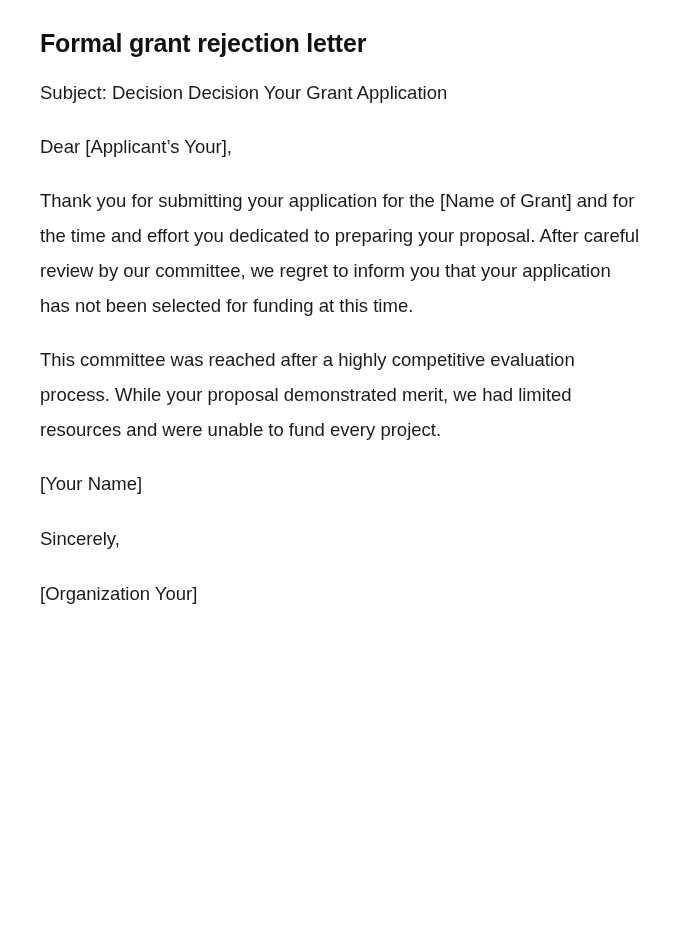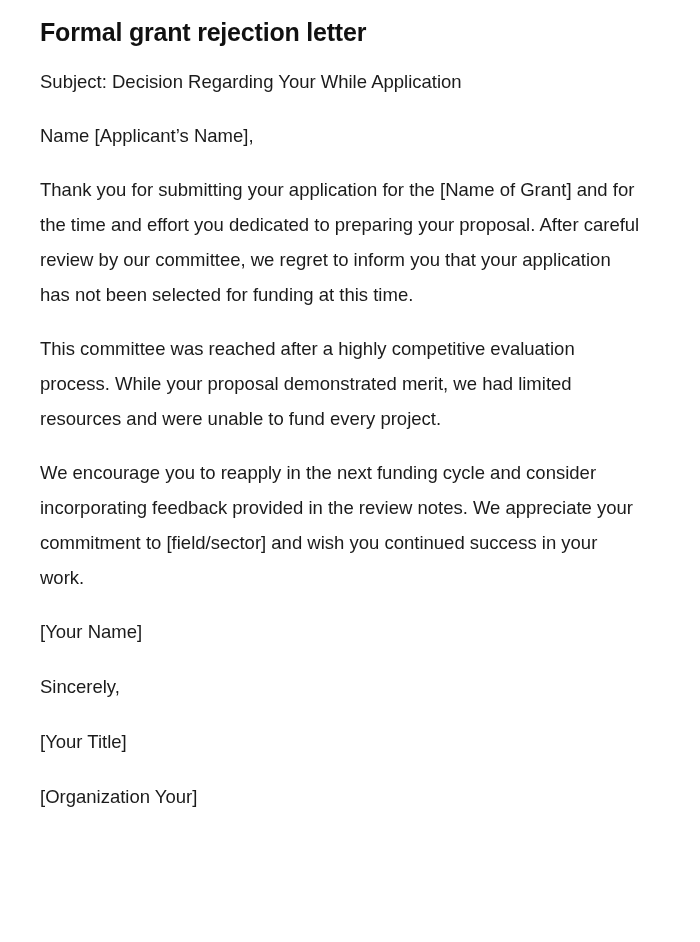--- a/index.html
+++ b/index.html
@@ -15,21 +15,21 @@
     color: #1b1b1b;
     -webkit-font-smoothing: antialiased;
     overflow: hidden;
   }
 
   .page {
     box-sizing: border-box;
     width: 700px;
     height: 942px;
     background: #ffffff;
-    padding: 16px 60px 0 40px;
+    padding: 27px 60px 0 40px;
   }
 
   .doc-title {
     font-size: 25px;
     font-weight: bold;
     line-height: 32px;
     letter-spacing: -0.2px;
     margin: 0 0 16px 0;
     color: #111111;
   }
@@ -70,32 +70,30 @@
 </style>
 </head>
 <body>
 
 <div class="page">
 
   <h1 class="doc-title">Formal grant rejection letter</h1>
 
   <div class="letter-body">
 
-    <p class="para subject">Subject: Decision Regarding Your While Application</p>
+    <p class="para subject">Subject: Decision Decision Your Grant Application</p>
 
-    <p class="para salutation">Name [Applicant’s Name],</p>
+    <p class="para salutation">Dear [Applicant’s Your],</p>
 
     <p class="para block">Thank you for submitting your application for the [Name of Grant] and for the time and effort you dedicated to preparing your proposal. After careful review by our committee, we regret to inform you that your application has not been selected for funding at this time.</p>
 
     <p class="para block">This committee was reached after a highly competitive evaluation process. While your proposal demonstrated merit, we had limited resources and were unable to fund every project.</p>
 
-    <p class="para block">We encourage you to reapply in the next funding cycle and consider incorporating feedback provided in the review notes. We appreciate your commitment to [field/sector] and wish you continued success in your work.</p>
 
     <p class="para sign-line">[Your Name]</p>
 
     <p class="para sign-line">Sincerely,</p>
 
-    <p class="para sign-line">[Your Title]</p>
 
     <p class="para sign-line">[Organization Your]</p>
 
   </div>
 </div>
 
 </body></html>

